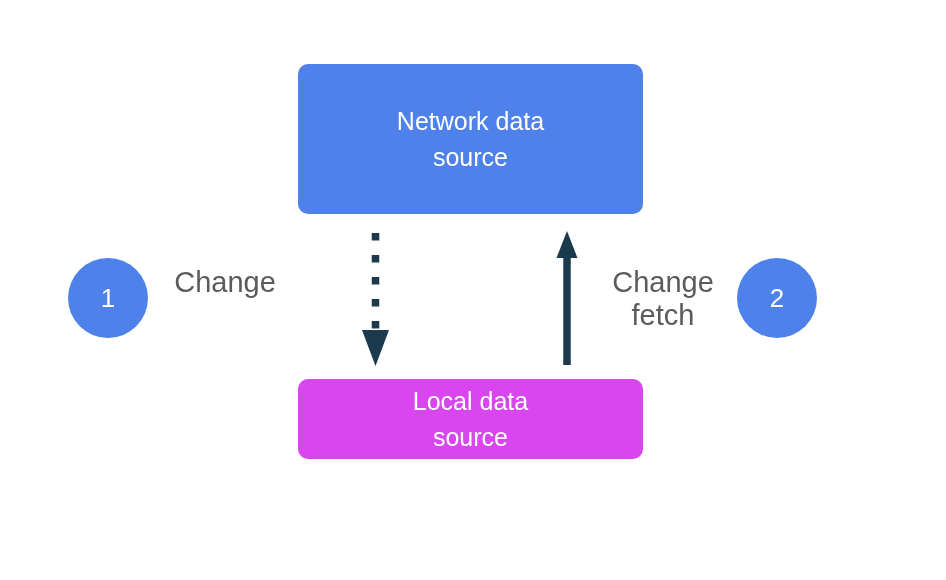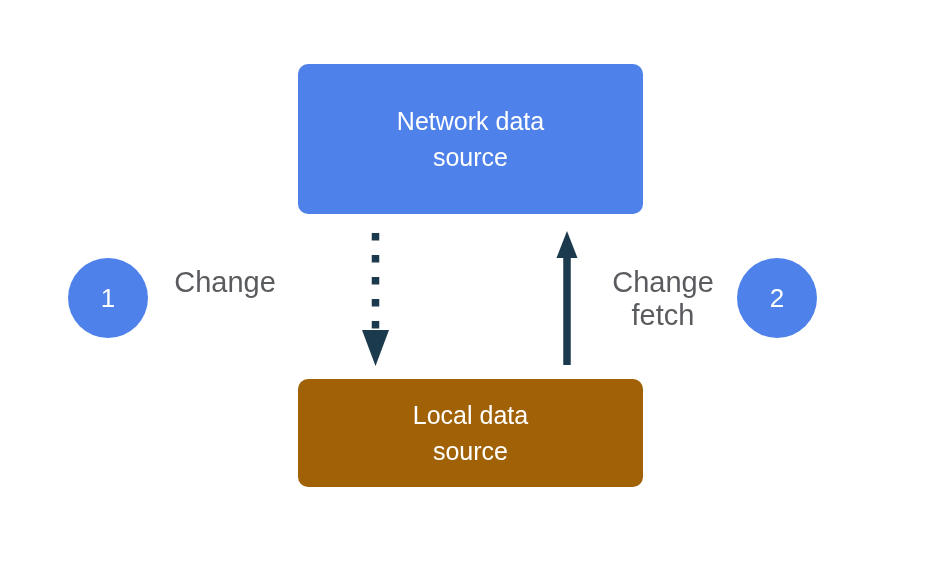--- a/index.html
+++ b/index.html
@@ -32,22 +32,22 @@
     line-height: 36px;
     text-align: center;
   }
   .box-network {
     left: 298px; top: 64px;
     width: 345px; height: 150px;
     background: #4e81e9;
   }
   .box-local {
     left: 298px; top: 379px;
-    width: 345px; height: 108px;
-    background: #a16207;
+    width: 345px; height: 80px;
+    background: #d946ef;
   }
   .badge {
     position: absolute;
     width: 80px; height: 80px;
     border-radius: 50%;
     background: #4e81e9;
     color: #ffffff;
     font-size: 26px;
     display: flex;
     align-items: center;

